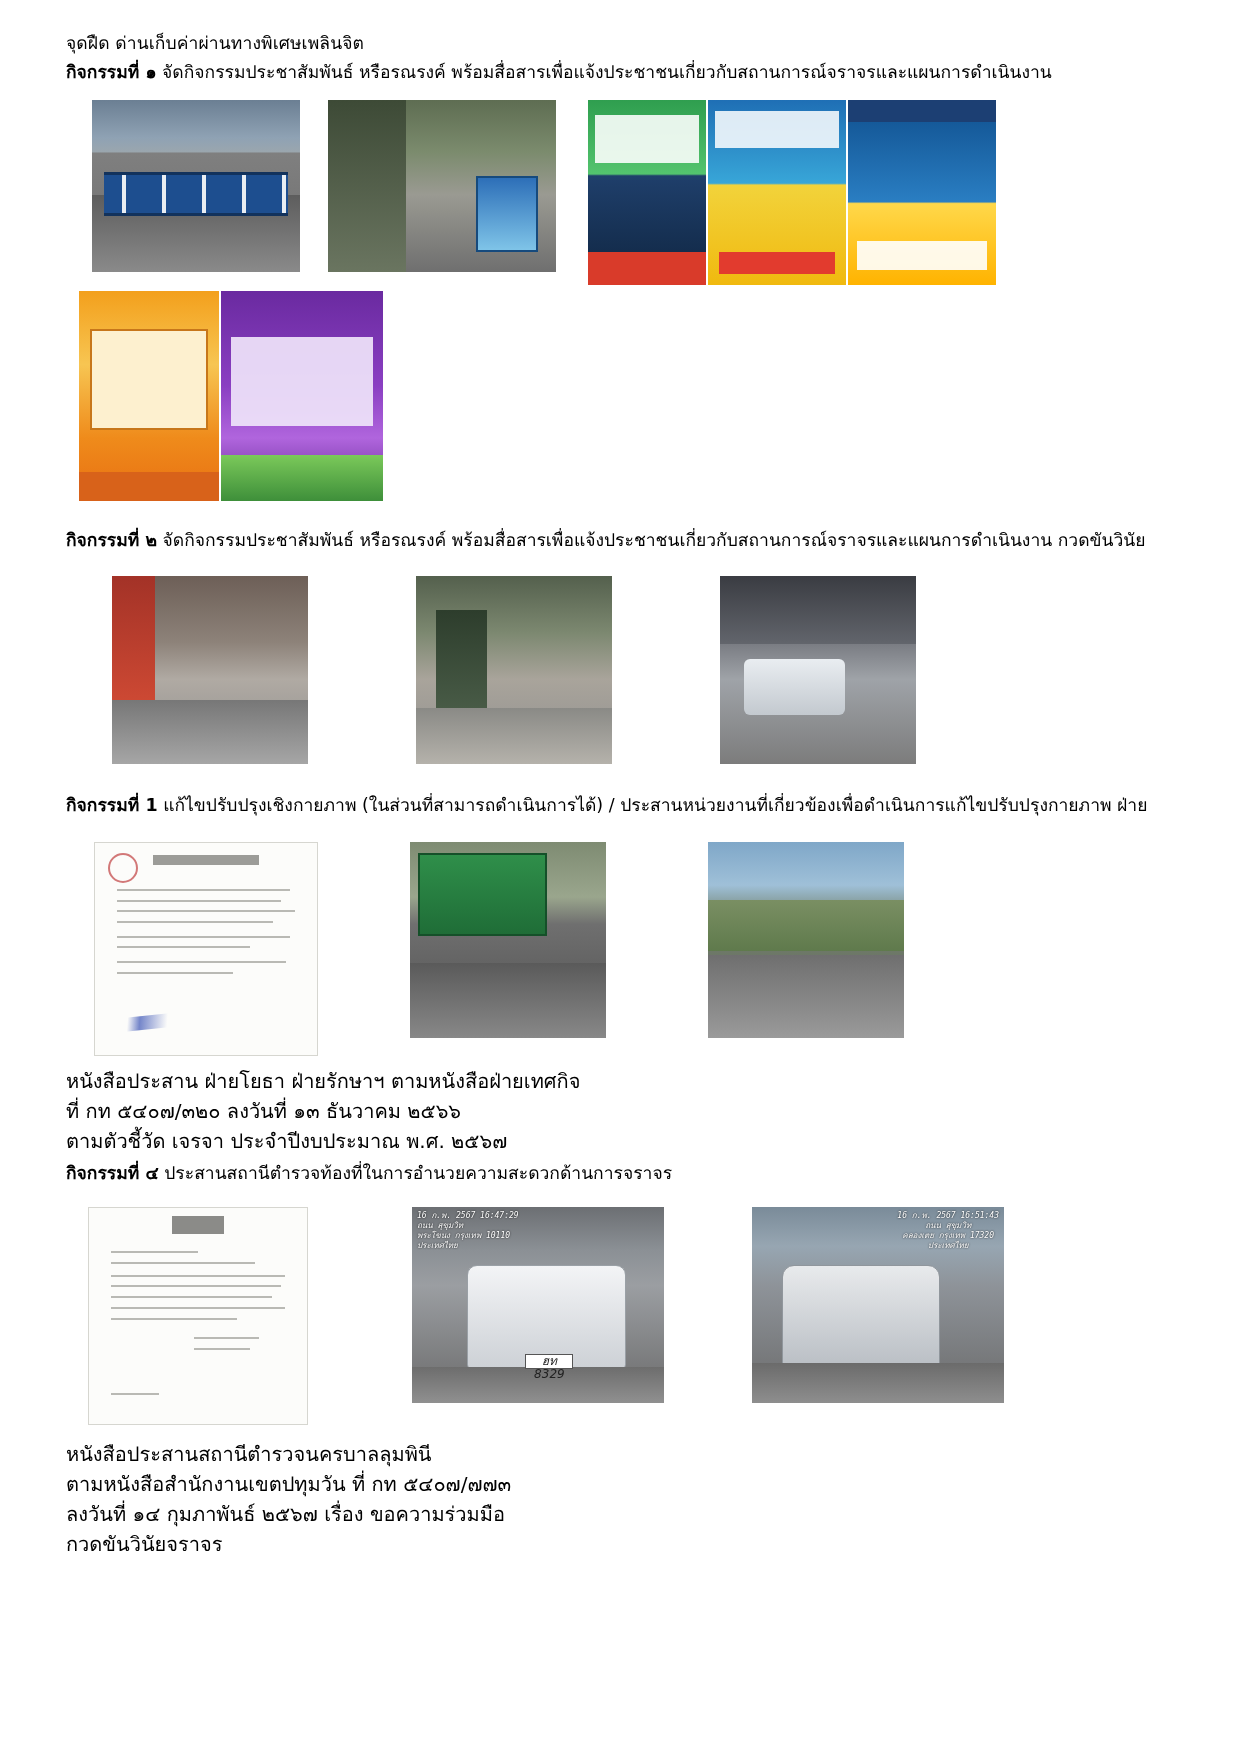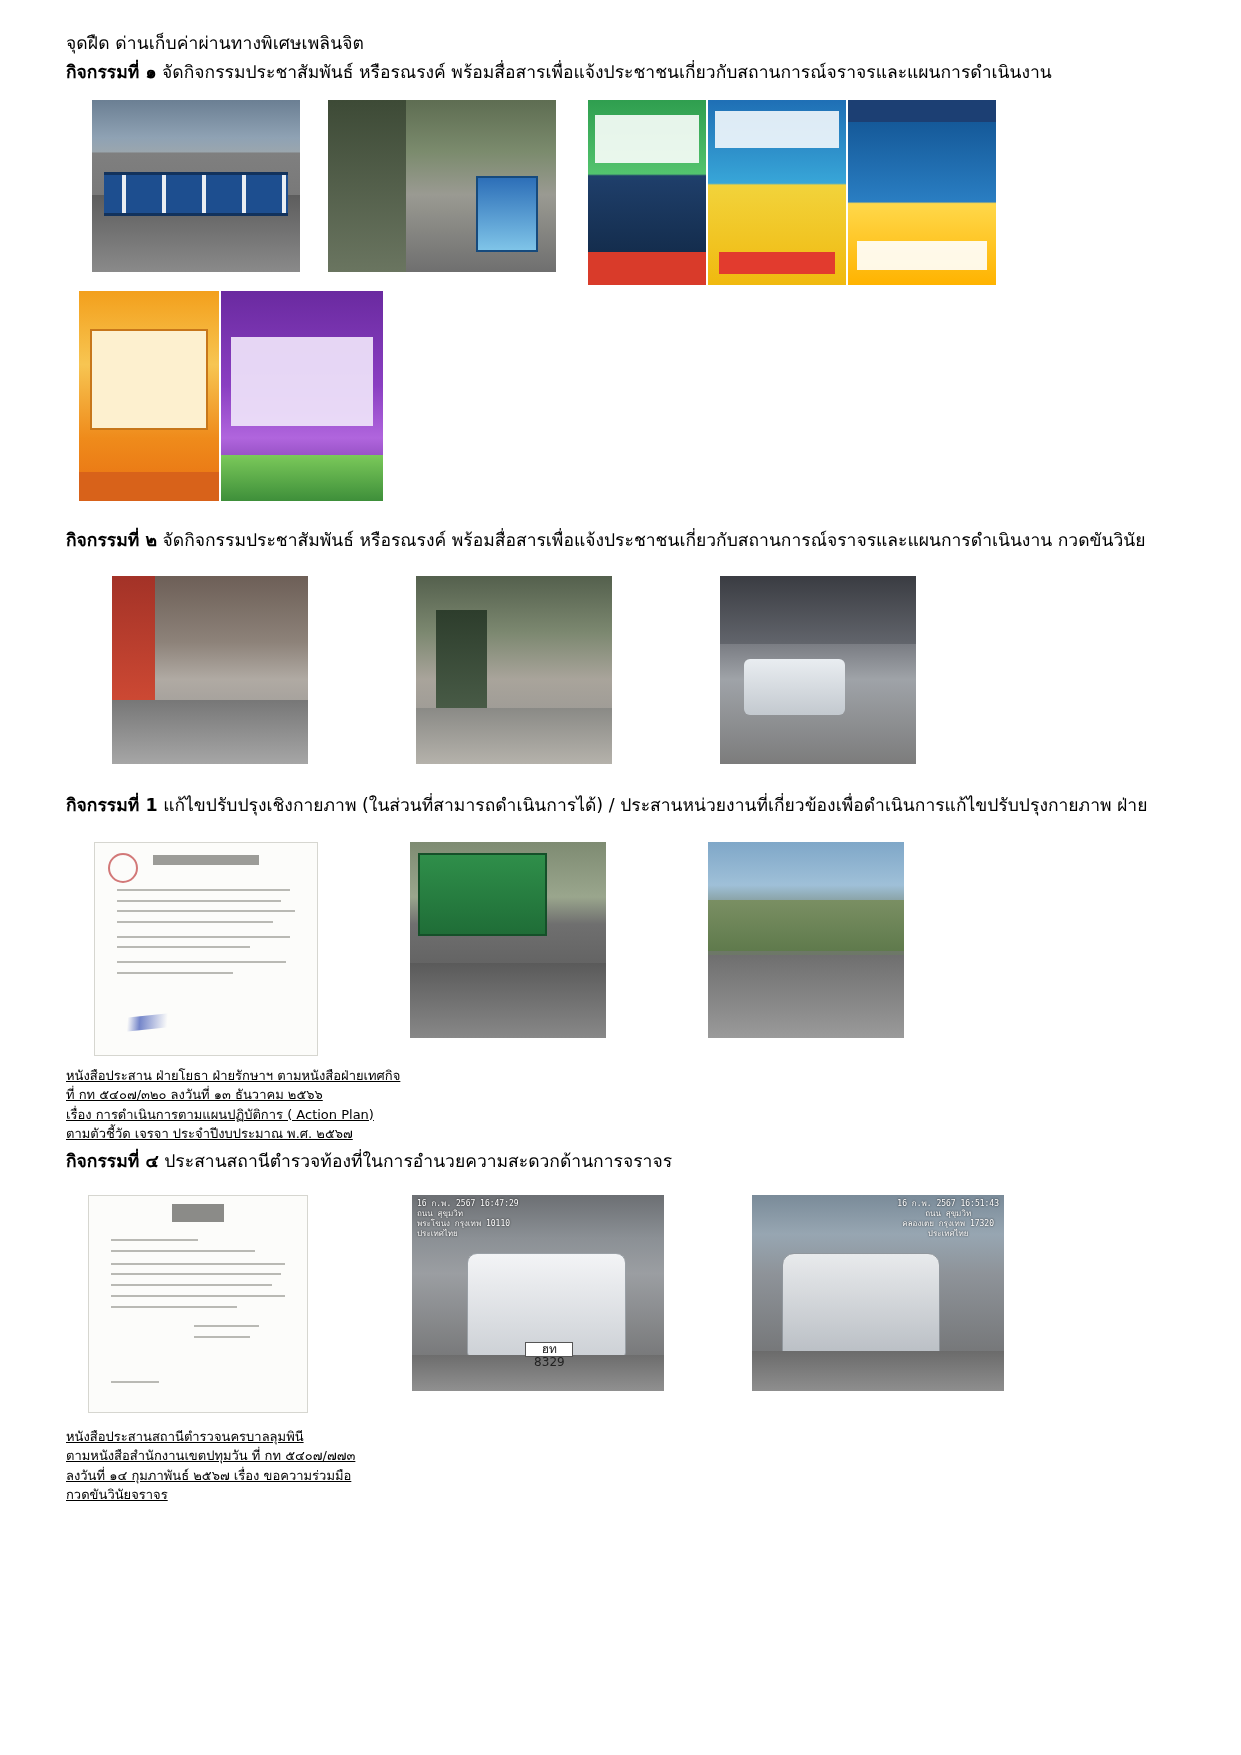--- a/index.html
+++ b/index.html
@@ -29,23 +29,22 @@
     font-size: 17.5px;
     line-height: 1.55;
   }
   .bold {
     font-weight: bold;
   }
   .para {
     margin: 0 0 2px 0;
   }
   .small {
-    font-size: 13px;
+    font-size: 20px;
     line-height: 1.5;
-    text-decoration: underline;
   }
 
   
   .row {
     display: flex;
     align-items: flex-start;
   }
   .photo {
     position: relative;
     overflow: hidden;
@@ -439,30 +438,29 @@
       <span class="dl" style="top:61%; width:52%;"></span>
       <span class="sig"></span>
     </div>
     <div class="photo p3b scene3b"></div>
     <div class="photo p3c scene3c"></div>
   </div>
 
   <div style="height:10px;"></div>
   <div class="small">หนังสือประสาน ฝ่ายโยธา ฝ่ายรักษาฯ  ตามหนังสือฝ่ายเทศกิจ</div>
   <div class="small">ที่ กท ๕๔๐๗/๓๒๐ ลงวันที่ ๑๓ ธันวาคม ๒๕๖๖</div>
-  <div class="small">เรื่อง การดำเนินการตามแผนปฏิบัติการ ( Action Plan)</div>
   <div class="small">ตามตัวชี้วัด เจรจา ประจำปีงบประมาณ พ.ศ. ๒๕๖๗</div>
 
   <div style="height:4px;"></div>
   <div class="heading para">
     <span class="bold">กิจกรรมที่ ๔</span>
     <span>ประสานสถานีตำรวจท้องที่ในการอำนวยความสะดวกด้านการจราจร</span>
   </div>
 
-  <div class="row" style="margin-top:20px;">
+  <div class="row" style="margin-top:20px;font-style:italic;">
     <div class="photo p4doc docimg">
       <span class="dhead" style="left:38%; right:38%; top:4%; height:18px; background:#8b8b88;"></span>
       <span class="dl" style="top:20%; width:40%;"></span>
       <span class="dl" style="top:25%; width:66%;"></span>
       <span class="dl" style="top:31%; width:80%;"></span>
       <span class="dl" style="top:36%; width:78%;"></span>
       <span class="dl" style="top:41%; width:74%;"></span>
       <span class="dl" style="top:46%; width:80%;"></span>
       <span class="dl" style="top:51%; width:58%;"></span>
       <span class="dl" style="top:60%; left:48%; width:30%;"></span>

